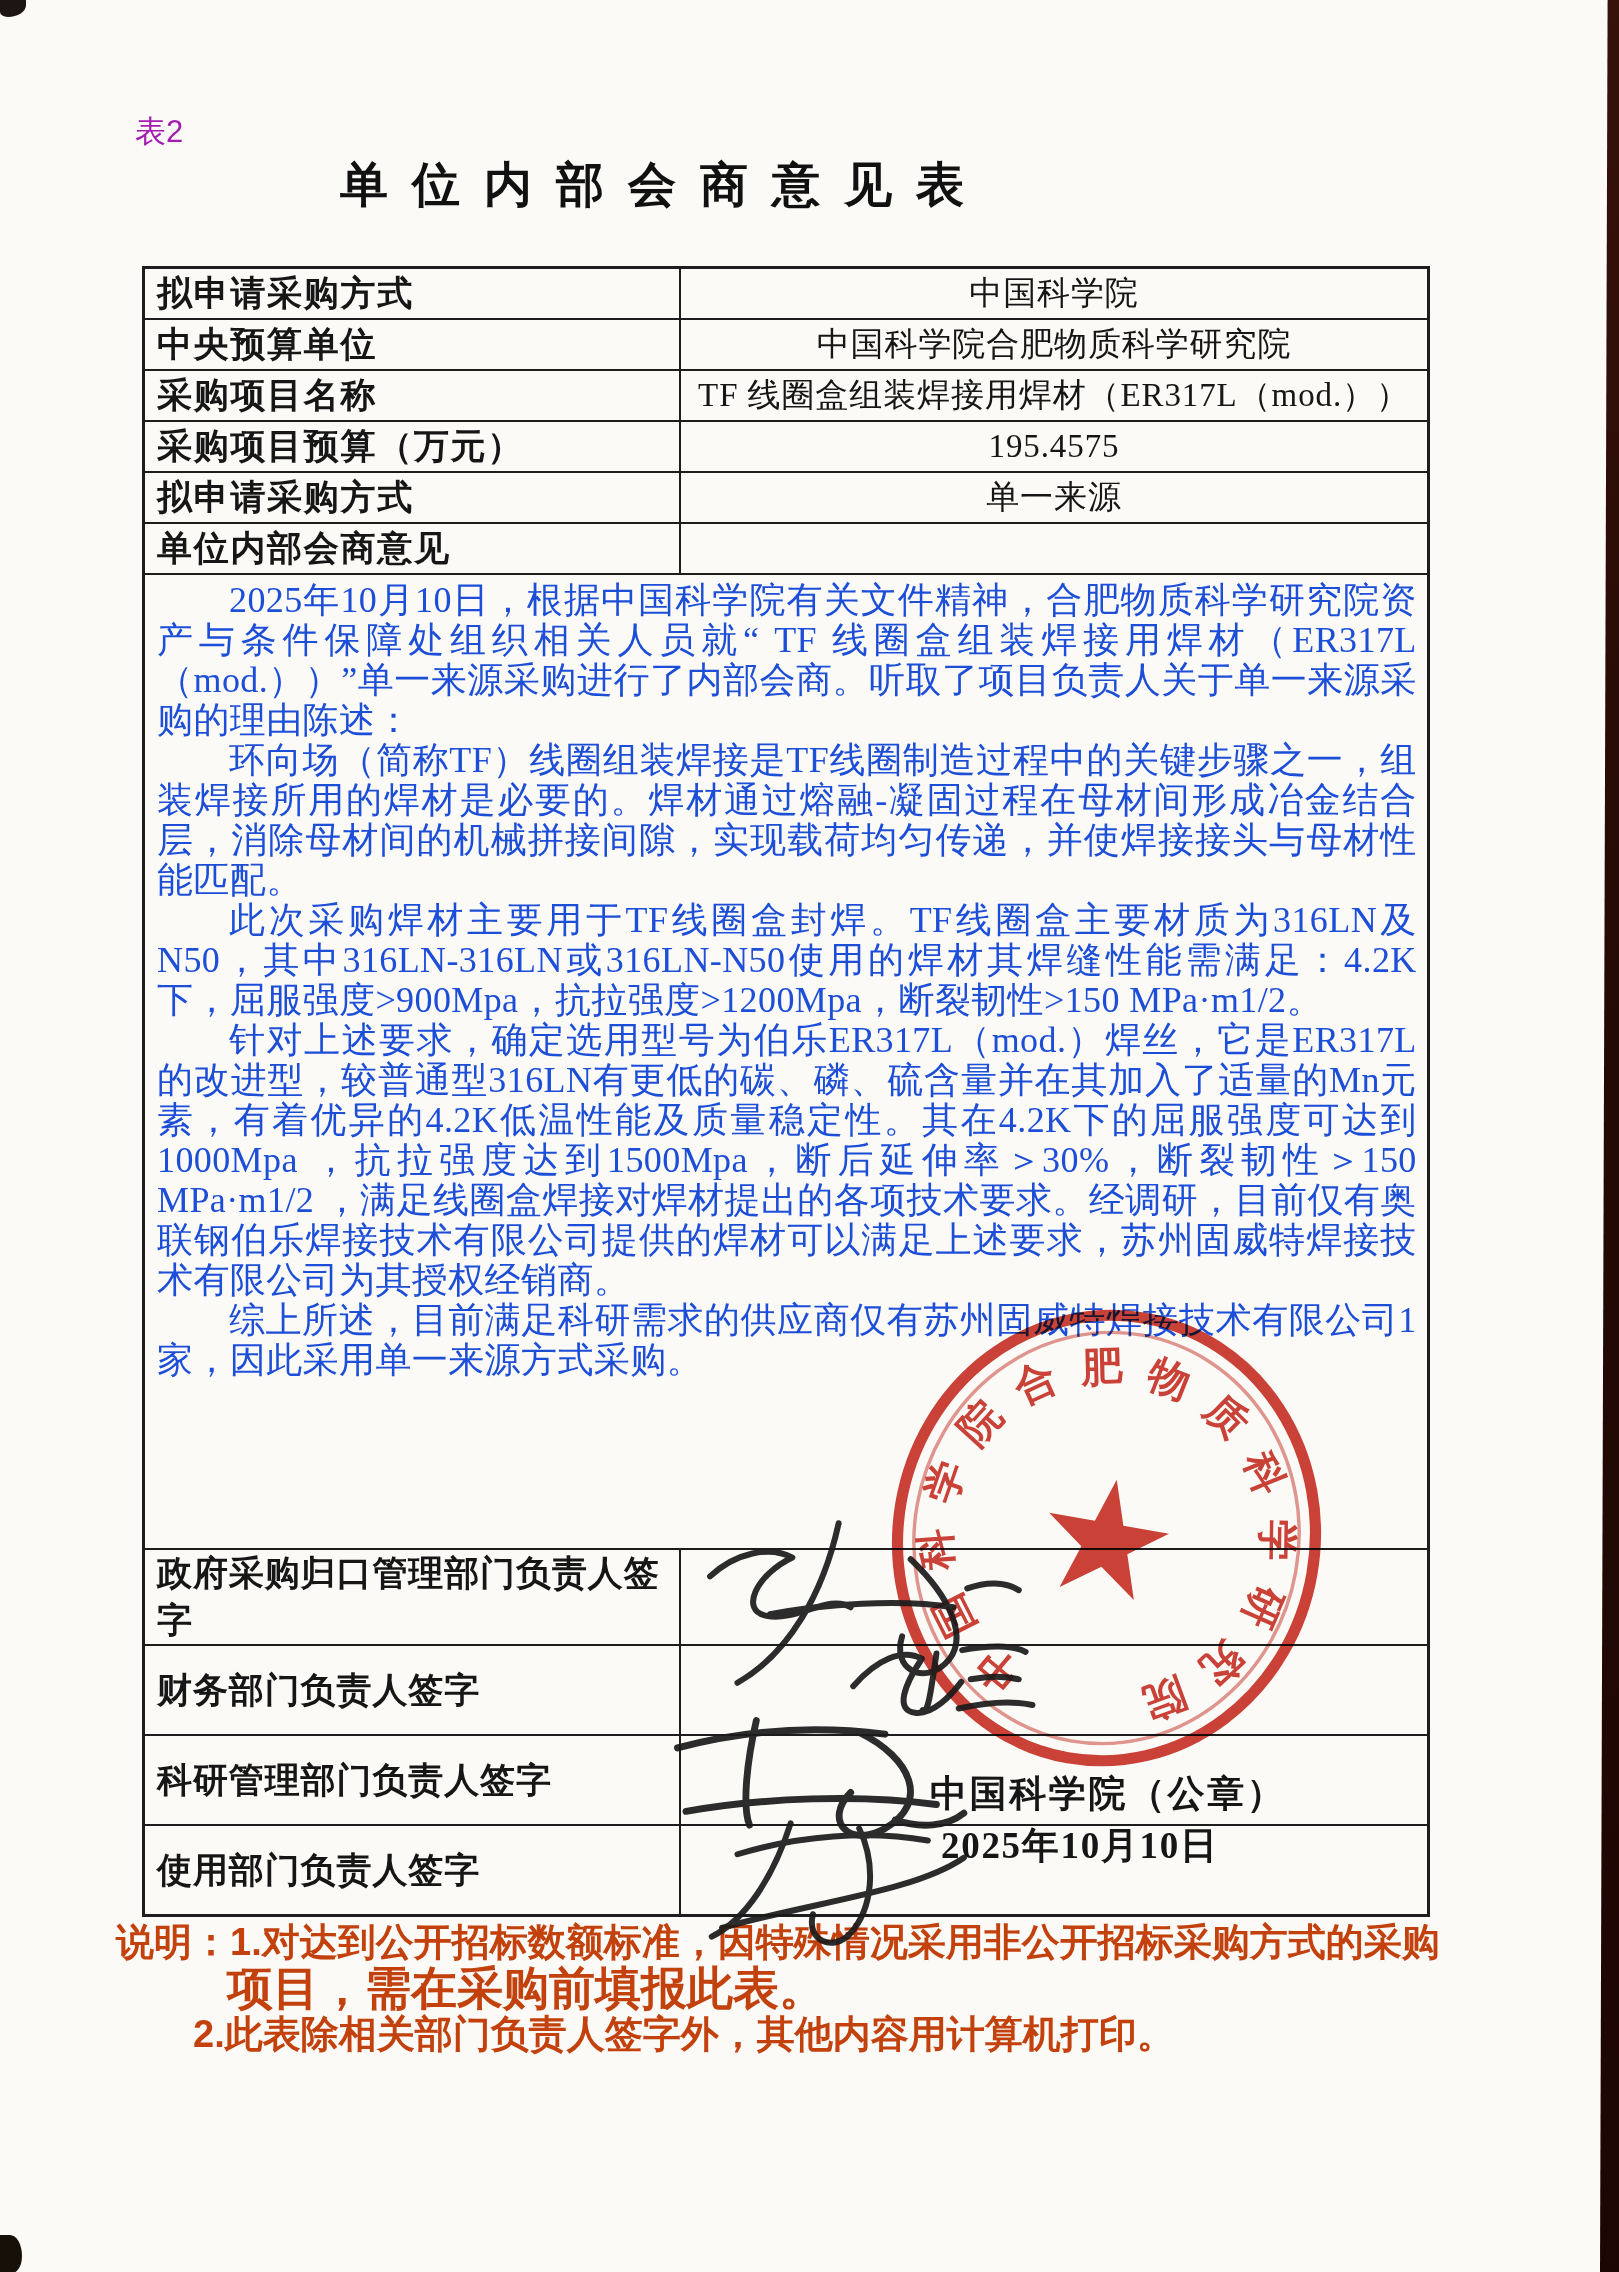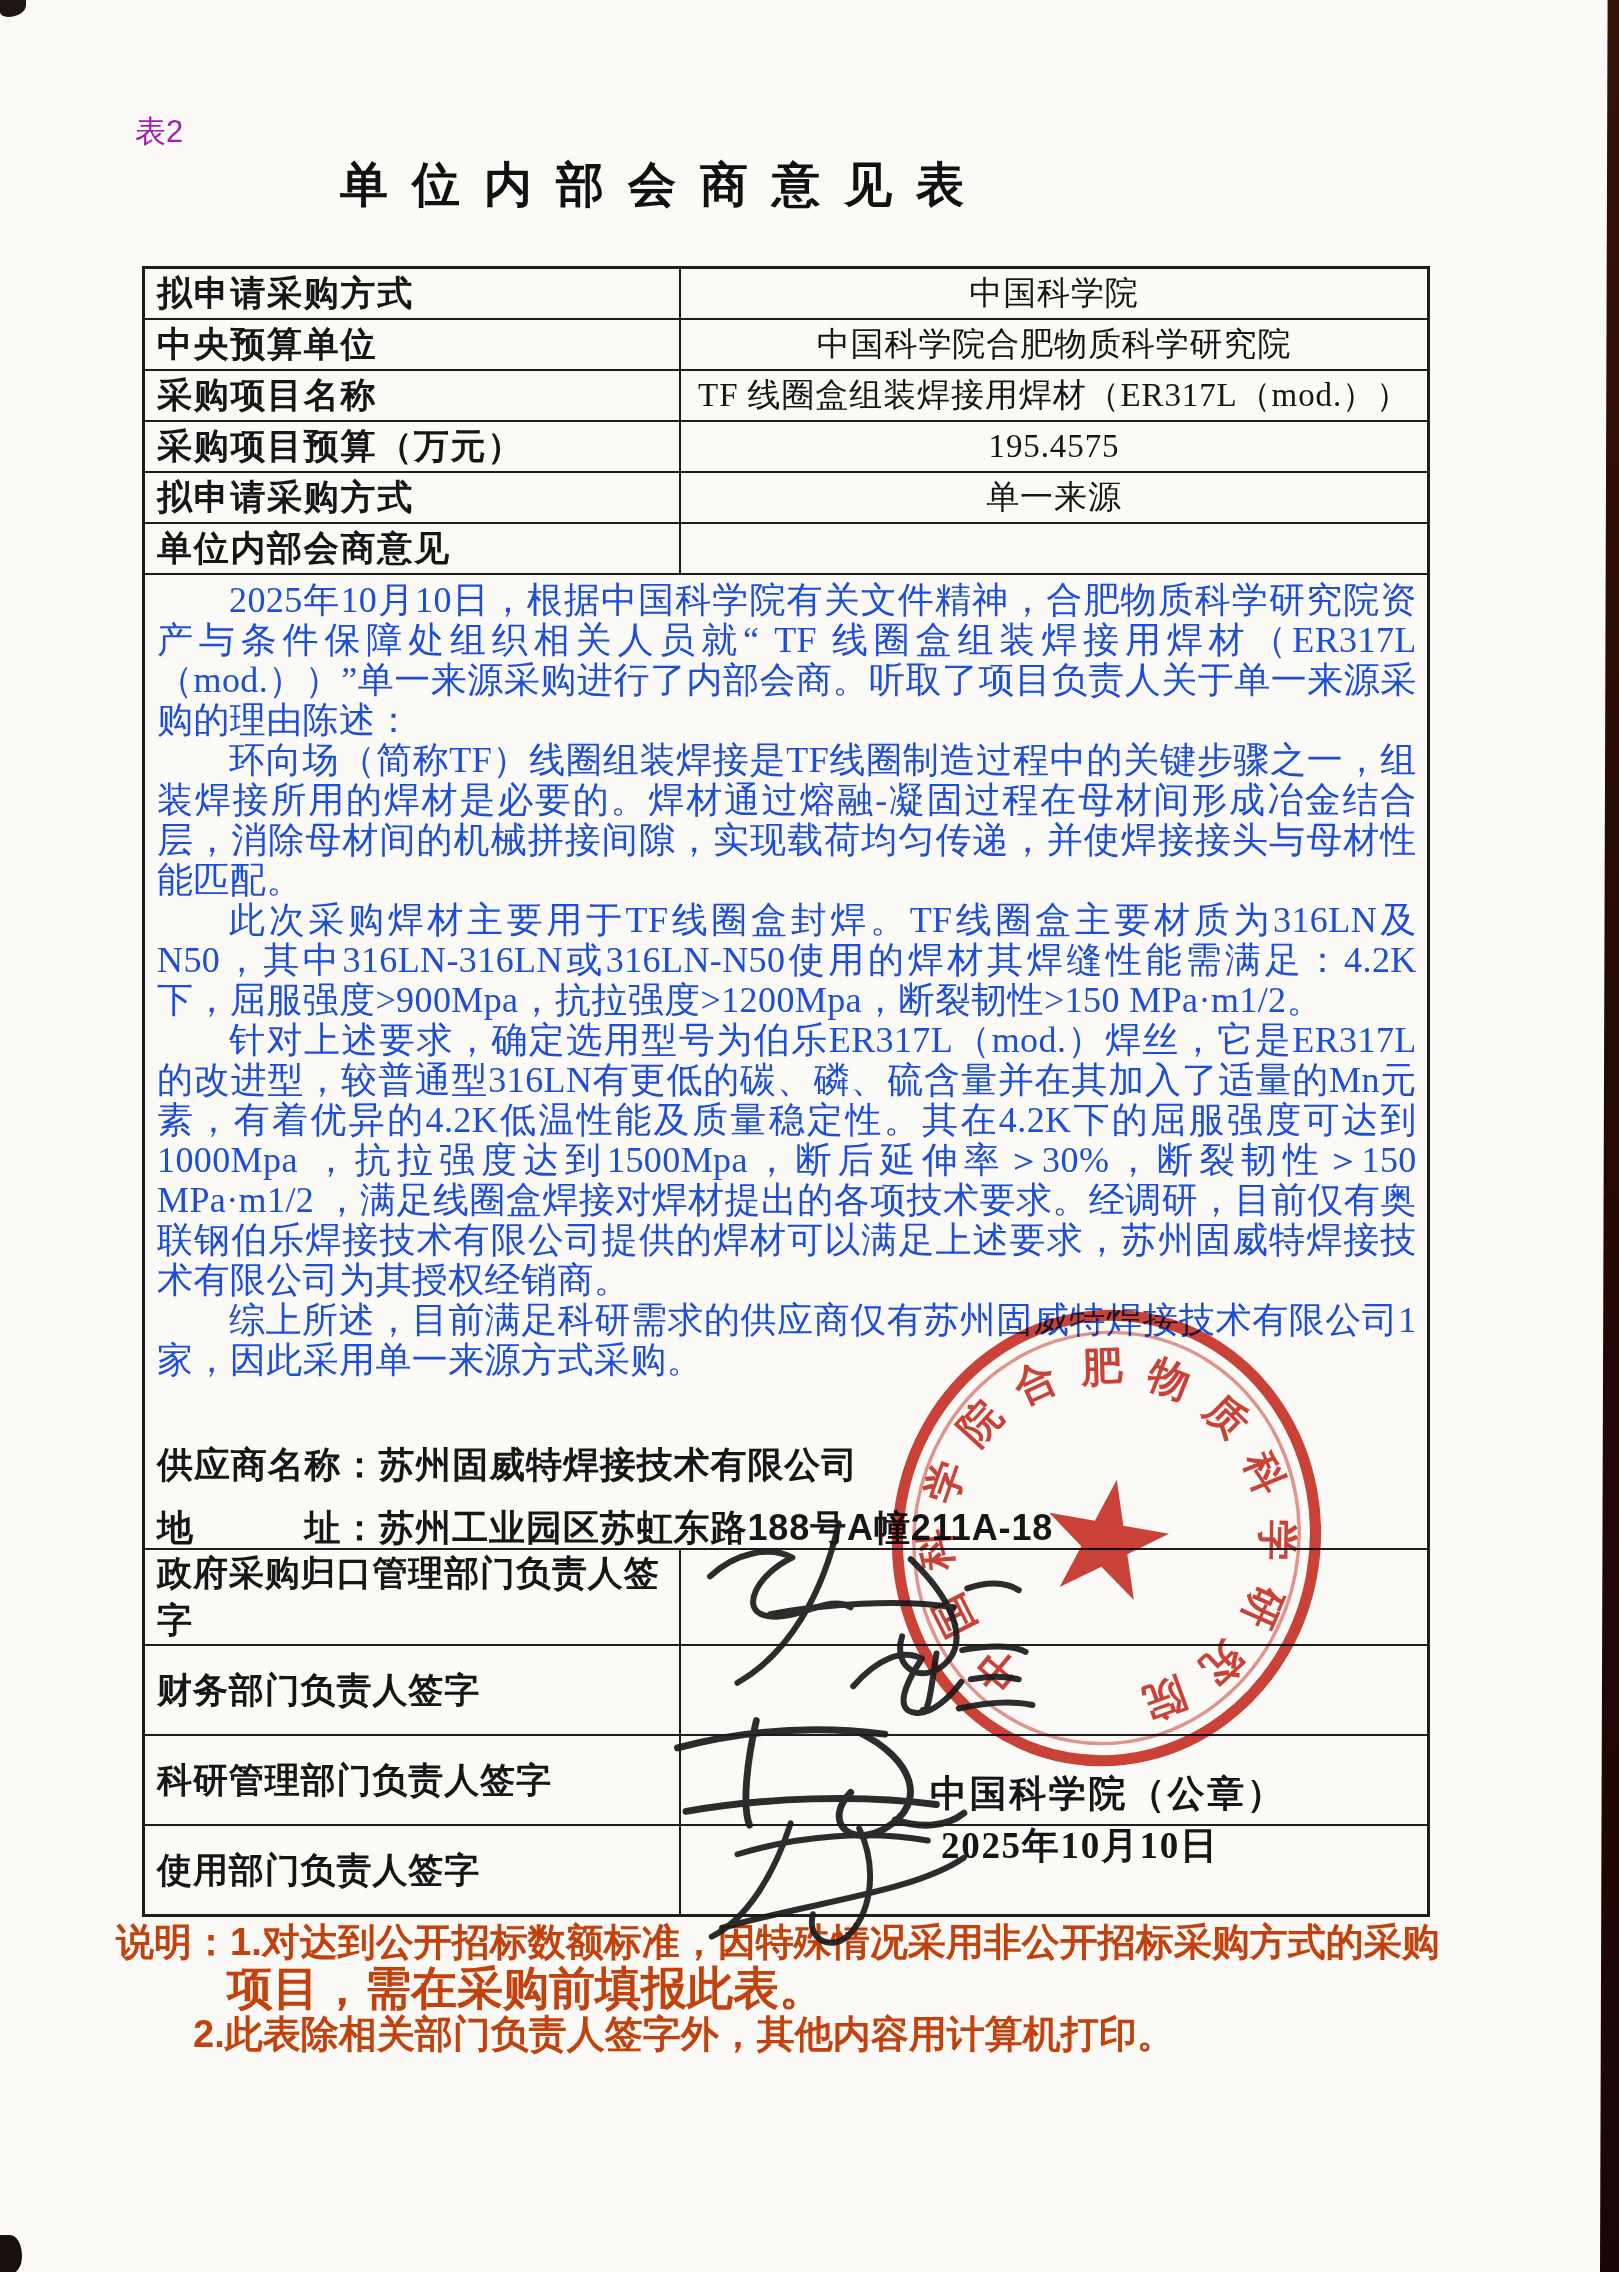--- a/index.html
+++ b/index.html
@@ -78,24 +78,20 @@
     </div>
 
     <div class="opinion">
       <div>
           <p class="para">2025年10月10日，根据中国科学院有关文件精神，合肥物质科学研究院资产与条件保障处组织相关人员就“ TF 线圈盒组装焊接用焊材（ER317L（mod.））”单一来源采购进行了内部会商。听取了项目负责人关于单一来源采购的理由陈述：</p>
           <p class="para">环向场（简称TF）线圈组装焊接是TF线圈制造过程中的关键步骤之一，组装焊接所用的焊材是必要的。焊材通过熔融-凝固过程在母材间形成冶金结合层，消除母材间的机械拼接间隙，实现载荷均匀传递，并使焊接接头与母材性能匹配。</p>
           <p class="para">此次采购焊材主要用于TF线圈盒封焊。TF线圈盒主要材质为316LN及N50，其中316LN-316LN或316LN-N50使用的焊材其焊缝性能需满足：4.2K下，屈服强度&gt;900Mpa，抗拉强度&gt;1200Mpa，断裂韧性&gt;150 MPa·m1/2。</p>
           <p class="para">针对上述要求，确定选用型号为伯乐ER317L（mod.）焊丝，它是ER317L的改进型，较普通型316LN有更低的碳、磷、硫含量并在其加入了适量的Mn元素，有着优异的4.2K低温性能及质量稳定性。其在4.2K下的屈服强度可达到1000Mpa ，抗拉强度达到1500Mpa，断后延伸率＞30%，断裂韧性＞150 MPa·m1/2 ，满足线圈盒焊接对焊材提出的各项技术要求。经调研，目前仅有奥联钢伯乐焊接技术有限公司提供的焊材可以满足上述要求，苏州固威特焊接技术有限公司为其授权经销商。</p>
           <p class="para">综上所述，目前满足科研需求的供应商仅有苏州固威特焊接技术有限公司1家，因此采用单一来源方式采购。</p>
         </div>
-      <div class="supplier">
-        <div class="line"><span>供应商名称：</span><span class="val">苏州固威特焊接技术有限公司</span></div>
-        <div class="line"><span>地　　　址：</span><span class="val">苏州工业园区苏虹东路188号A幢211A-18</span></div>
-      </div>
       <div class="stamp-caption">中国科学院（公章）</div>
       <div class="stamp-date">2025年10月10日</div>
     </div>
 
     <div class="grid-sig">
       <div class="cell label">政府采购归口管理部门负责人签字</div>
       <div class="cell value"></div>
       <div class="cell label">财务部门负责人签字</div>
       <div class="cell value"></div>
       <div class="cell label">科研管理部门负责人签字</div>

